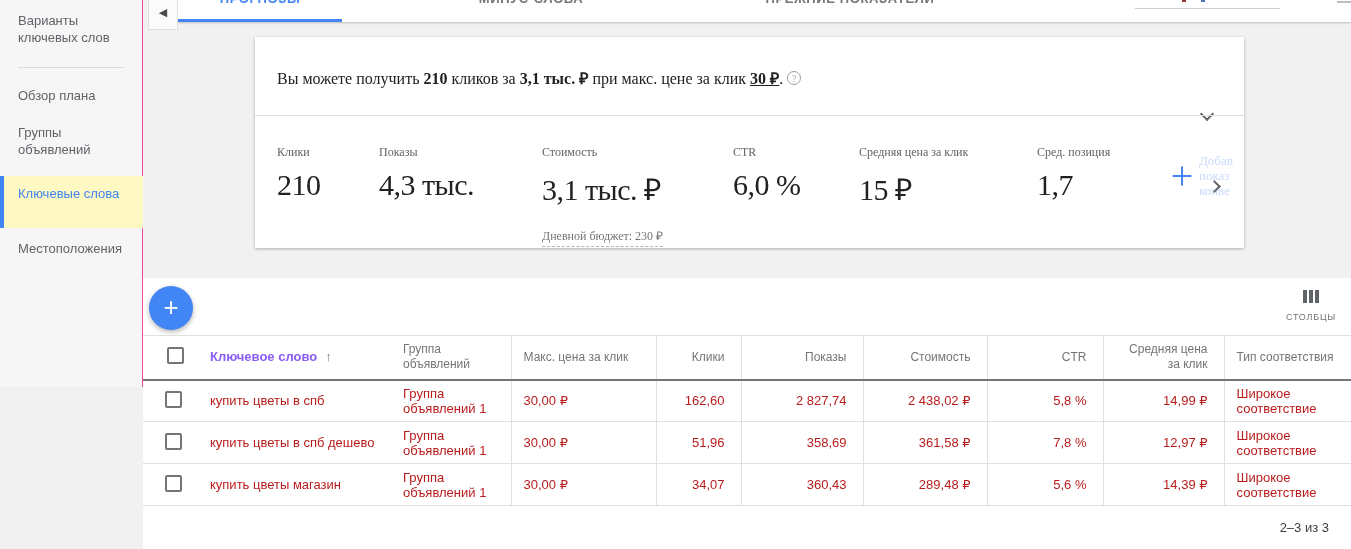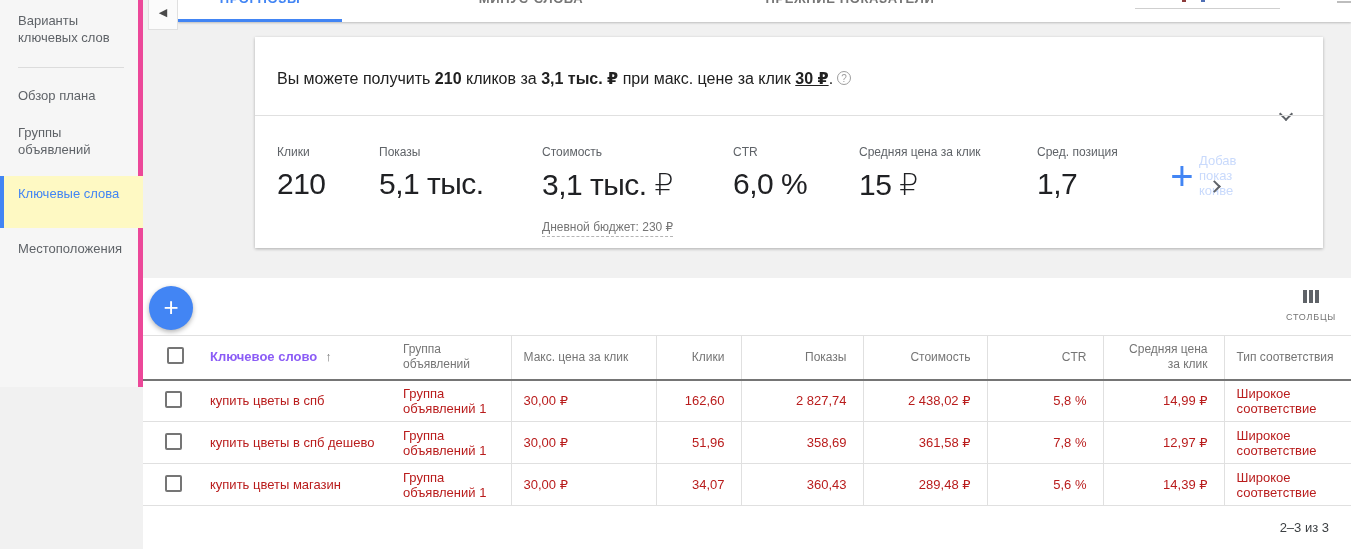--- a/index.html
+++ b/index.html
@@ -7,21 +7,21 @@
   body {
     font-family: "Liberation Sans", "DejaVu Sans", sans-serif;
     background: #f1f1f1;
     color: #3c4043;
     position: relative;
   }
 
   
   .sidebar {
     position: absolute; left: 0; top: 0; width: 143px; height: 387px;
-    background: #f6f6f6; border-right: 5px solid #ec4899;
+    background: #f6f6f6; border-right: 1px solid #ec4899;
   }
   .side-item {
     position: absolute; left: 0; width: 143px;
     font-size: 13px; line-height: 17px; color: #5f6368;
     padding-left: 18px; padding-right: 10px; cursor: pointer;
   }
   .side-divider {
     position: absolute; left: 18px; top: 67px; width: 106px;
     border-top: 1px solid #dcdcdc;
   }
@@ -67,23 +67,24 @@
   }
   .remnant-dash {
     position: absolute; top: 1px; left: 1337px; width: 14px; height: 2px;
     background: #bdbdbd;
   }
   .remnant-dot1 { position: absolute; top: 0; left: 1182px; width: 4px; height: 2px; background: #8c3b3b; }
   .remnant-dot2 { position: absolute; top: 0; left: 1201px; width: 4px; height: 2px; background: #4f6fb5; }
 
   
   .card {
-    position: absolute; left: 255px; top: 37px; width: 1068px; height: 211px;
+    position: absolute; left: 255px; top: 37px; width: 989px; height: 211px;
     background: #fff; box-shadow: 0 1px 3px rgba(0,0,0,0.28);
     overflow: hidden;
+    font-family: Liberation Serif, serif;
   }
   .headline {
     position: absolute; left: 22px; top: 31px; right: 60px;
     font-size: 16px; color: #212121; line-height: 22px;
   }
   .headline b { font-weight: bold; }
   .headline .u { text-decoration: underline; }
   .help-icon {
     display: inline-block; width: 14px; height: 14px; border: 1px solid #9e9e9e;
     border-radius: 50%; font-size: 10px; line-height: 13px; text-align: center;
@@ -224,21 +225,21 @@
   </div>
   <div class="chev-down"></div>
   <div class="card-divider"></div>
 
   <div class="metric m0">
     <div class="m-label">Клики</div>
     <div class="m-value">210</div>
   </div>
   <div class="metric m1">
     <div class="m-label">Показы</div>
-    <div class="m-value">5,1 тыс.</div>
+    <div class="m-value">4,3 тыс.</div>
   </div>
   <div class="metric m2">
     <div class="m-label">Стоимость</div>
     <div class="m-value">3,1 тыс. ₽</div>
     <div class="m-sub">Дневной бюджет: 230 ₽</div>
   </div>
   <div class="metric m3">
     <div class="m-label">CTR</div>
     <div class="m-value">6,0 %</div>
   </div>

